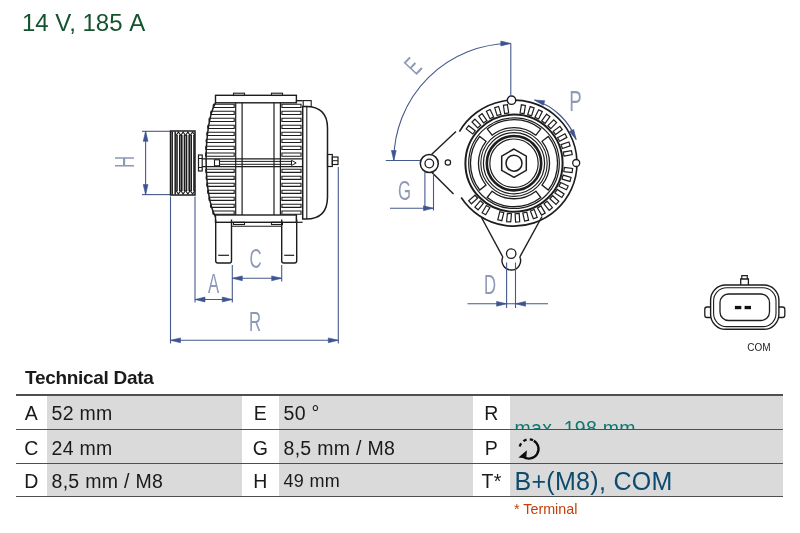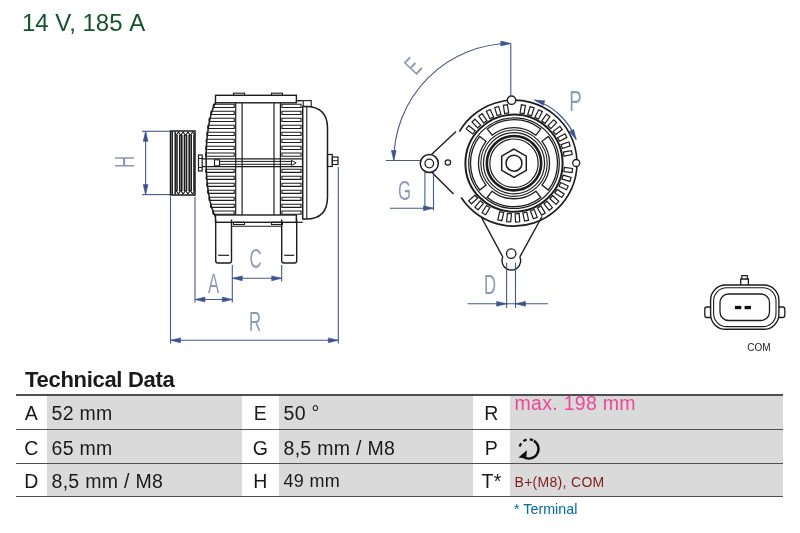--- a/index.html
+++ b/index.html
@@ -207,37 +207,37 @@
 <path d="M740.7,285.0 V279.0 H748.4 V285.0" stroke="#1d1d1d" stroke-width="1.3" fill="none"></path>
 <path d="M741.8,279.0 V275.6 H747.3 V279.0" stroke="#1d1d1d" stroke-width="1.2" fill="none"></path>
 <rect x="710.6" y="285.0" width="68.3" height="44.3" stroke="#1d1d1d" stroke-width="1.4" fill="none" rx="15"></rect>
 <rect x="713.6" y="287.8" width="62.4" height="38.8" stroke="#1d1d1d" stroke-width="1.1" fill="none" rx="13"></rect>
 <rect x="720.0" y="294.0" width="49.5" height="26.5" stroke="#1d1d1d" stroke-width="1.3" fill="none" rx="8.5"></rect>
 <rect x="734.9" y="305.9" width="6.4" height="3.3" stroke="#1d1d1d" stroke-width="0" fill="#111"></rect>
 <rect x="744.6" y="305.9" width="6.4" height="3.3" stroke="#1d1d1d" stroke-width="0" fill="#111"></rect>
 </g>
 </svg>
 <div style="position:absolute;left:759px;top:342px;transform:translateX(-50%);font-size:10px;color:#1c1c1c;">COM</div>
-<div style="position:absolute;left:25px;top:366.5px;font-size:22px;letter-spacing:-0.3px;font-weight:bold;color:#1a1a1a;">Technical Data</div>
+<div style="position:absolute;left:25px;top:366.5px;font-size:19px;letter-spacing:-0.3px;font-weight:bold;color:#1a1a1a;">Technical Data</div>
 <div style="position:absolute;left:16px;top:395.0px;width:31px;height:34px;background:#fff;"></div>
 <div style="position:absolute;left:47px;top:395.0px;width:195px;height:34px;background:#dadada;"></div>
 <div style="position:absolute;left:16px;top:395.0px;width:31px;height:34px;display:flex;align-items:center;justify-content:center;padding-top:1.5px;font-size:19.5px;letter-spacing:0.3px;color:#1a1a1a;">A</div>
 <div style="position:absolute;left:51.5px;top:395.0px;height:34px;display:flex;align-items:center;padding-top:1.5px;font-size:19.5px;letter-spacing:0.3px;color:#1a1a1a;">52 mm</div>
 <div style="position:absolute;left:242px;top:395.0px;width:37px;height:34px;background:#fff;"></div>
 <div style="position:absolute;left:279px;top:395.0px;width:194px;height:34px;background:#dadada;"></div>
 <div style="position:absolute;left:242px;top:395.0px;width:37px;height:34px;display:flex;align-items:center;justify-content:center;padding-top:1.5px;font-size:19.5px;letter-spacing:0.3px;color:#1a1a1a;">E</div>
 <div style="position:absolute;left:283.5px;top:395.0px;height:34px;display:flex;align-items:center;padding-top:1.5px;font-size:19.5px;letter-spacing:0.3px;color:#1a1a1a;">50 °</div>
 <div style="position:absolute;left:473px;top:395.0px;width:37px;height:34px;background:#fff;"></div>
 <div style="position:absolute;left:510px;top:395.0px;width:273px;height:34px;background:#dadada;"></div>
 <div style="position:absolute;left:473px;top:395.0px;width:37px;height:34px;display:flex;align-items:center;justify-content:center;padding-top:1.5px;font-size:19.5px;letter-spacing:0.3px;color:#1a1a1a;">R</div>
-<div style="position:absolute;left:514.5px;top:381px;height:34px;display:flex;align-items:center;padding-top:5px;font-size:19.5px;letter-spacing:0.3px;color:#ec4899;">max. 198 mm</div>
+<div style="position:absolute;left:514.5px;top:395.0px;height:34px;display:flex;align-items:center;padding-top:16px;font-size:19.5px;letter-spacing:0.3px;color:#0f766e;">max. 198 mm</div>
 <div style="position:absolute;left:16px;top:429.5px;width:31px;height:34px;background:#fff;"></div>
 <div style="position:absolute;left:47px;top:429.5px;width:195px;height:34px;background:#dadada;"></div>
 <div style="position:absolute;left:16px;top:429.5px;width:31px;height:34px;display:flex;align-items:center;justify-content:center;padding-top:1.5px;font-size:19.5px;letter-spacing:0.3px;color:#1a1a1a;">C</div>
-<div style="position:absolute;left:51.5px;top:429.5px;height:34px;display:flex;align-items:center;padding-top:1.5px;font-size:19.5px;letter-spacing:0.3px;color:#1a1a1a;">65 mm</div>
+<div style="position:absolute;left:51.5px;top:429.5px;height:34px;display:flex;align-items:center;padding-top:1.5px;font-size:19.5px;letter-spacing:0.3px;color:#1a1a1a;">24 mm</div>
 <div style="position:absolute;left:242px;top:429.5px;width:37px;height:34px;background:#fff;"></div>
 <div style="position:absolute;left:279px;top:429.5px;width:194px;height:34px;background:#dadada;"></div>
 <div style="position:absolute;left:242px;top:429.5px;width:37px;height:34px;display:flex;align-items:center;justify-content:center;padding-top:1.5px;font-size:19.5px;letter-spacing:0.3px;color:#1a1a1a;">G</div>
 <div style="position:absolute;left:283.5px;top:429.5px;height:34px;display:flex;align-items:center;padding-top:1.5px;font-size:19.5px;letter-spacing:0.3px;color:#1a1a1a;">8,5 mm / M8</div>
 <div style="position:absolute;left:473px;top:429.5px;width:37px;height:34px;background:#fff;"></div>
 <div style="position:absolute;left:510px;top:429.5px;width:273px;height:34px;background:#dadada;"></div>
 <div style="position:absolute;left:473px;top:429.5px;width:37px;height:34px;display:flex;align-items:center;justify-content:center;padding-top:1.5px;font-size:19.5px;letter-spacing:0.3px;color:#1a1a1a;">P</div>
 <div style="position:absolute;left:510px;top:429.5px;width:273px;height:34px;">
     <svg width="27" height="27" viewBox="0 0 27 27" style="position:absolute;left:6px;top:6px;">
       <path d="M 17.8 4.7 A 9.6 9.6 0 1 1 7.1 20.6" stroke="#0c0c0c" stroke-width="2.3" fill="none"></path>
@@ -249,18 +249,18 @@
 <div style="position:absolute;left:47px;top:463.5px;width:195px;height:33px;background:#dadada;"></div>
 <div style="position:absolute;left:16px;top:463.5px;width:31px;height:33px;display:flex;align-items:center;justify-content:center;padding-top:1.5px;font-size:19.5px;letter-spacing:0.3px;color:#1a1a1a;">D</div>
 <div style="position:absolute;left:51.5px;top:463.5px;height:33px;display:flex;align-items:center;padding-top:1.5px;font-size:19.5px;letter-spacing:0.3px;color:#1a1a1a;">8,5 mm / M8</div>
 <div style="position:absolute;left:242px;top:463.5px;width:37px;height:33px;background:#fff;"></div>
 <div style="position:absolute;left:279px;top:463.5px;width:194px;height:33px;background:#dadada;"></div>
 <div style="position:absolute;left:242px;top:463.5px;width:37px;height:33px;display:flex;align-items:center;justify-content:center;padding-top:1.5px;font-size:19.5px;letter-spacing:0.3px;color:#1a1a1a;">H</div>
 <div style="position:absolute;left:283.5px;top:463.5px;height:33px;display:flex;align-items:center;padding-top:1.5px;font-size:18px;letter-spacing:0.3px;color:#1a1a1a;">49 mm</div>
 <div style="position:absolute;left:473px;top:463.5px;width:37px;height:33px;background:#fff;"></div>
 <div style="position:absolute;left:510px;top:463.5px;width:273px;height:33px;background:#dadada;"></div>
 <div style="position:absolute;left:473px;top:463.5px;width:37px;height:33px;display:flex;align-items:center;justify-content:center;padding-top:1.5px;font-size:19.5px;letter-spacing:0.3px;color:#1a1a1a;">T*</div>
-<div style="position:absolute;left:514.5px;top:463.5px;height:33px;display:flex;align-items:center;padding-top:1.5px;font-size:14px;letter-spacing:0.3px;color:#7f1d1d;">B+(M8), COM</div>
+<div style="position:absolute;left:514.5px;top:463.5px;height:33px;display:flex;align-items:center;padding-top:1.5px;font-size:25px;letter-spacing:0.3px;color:#0c4a6e;">B+(M8), COM</div>
 <div style="position:absolute;left:16px;top:394.3px;width:767px;height:1.4px;background:#4f4f4f;"></div>
 <div style="position:absolute;left:16px;top:428.8px;width:767px;height:1.4px;background:#4f4f4f;"></div>
 <div style="position:absolute;left:16px;top:462.8px;width:767px;height:1.4px;background:#4f4f4f;"></div>
 <div style="position:absolute;left:16px;top:495.8px;width:767px;height:1.4px;background:#4f4f4f;"></div>
-<div style="position:absolute;left:514px;top:501px;font-size:14.3px;color:#0369a1;">* Terminal</div>
+<div style="position:absolute;left:514px;top:501px;font-size:14.3px;color:#c2410c;">* Terminal</div>
 
 </body></html>

